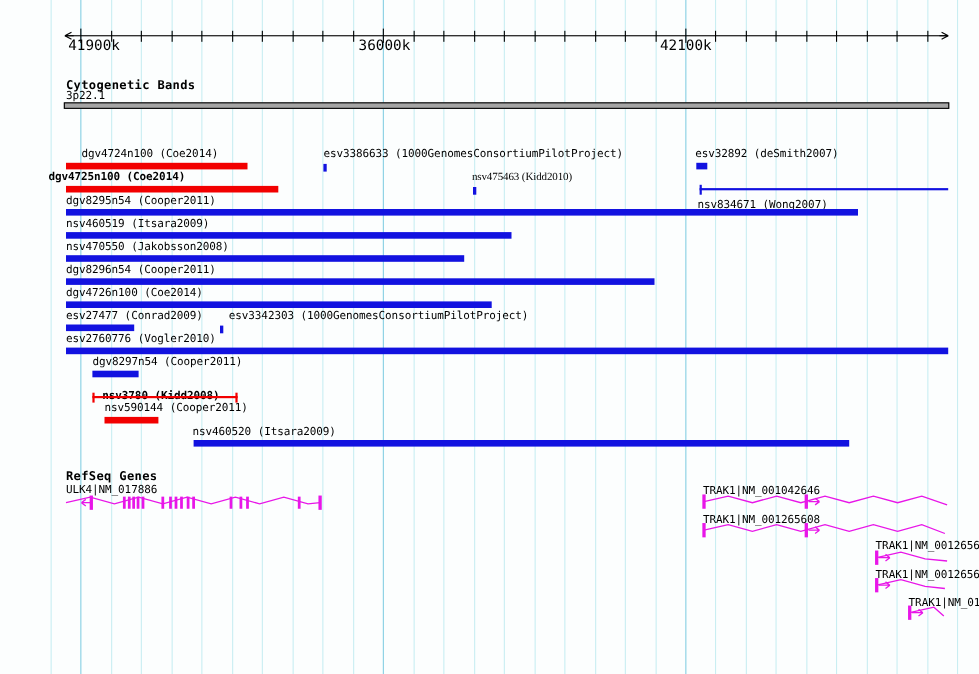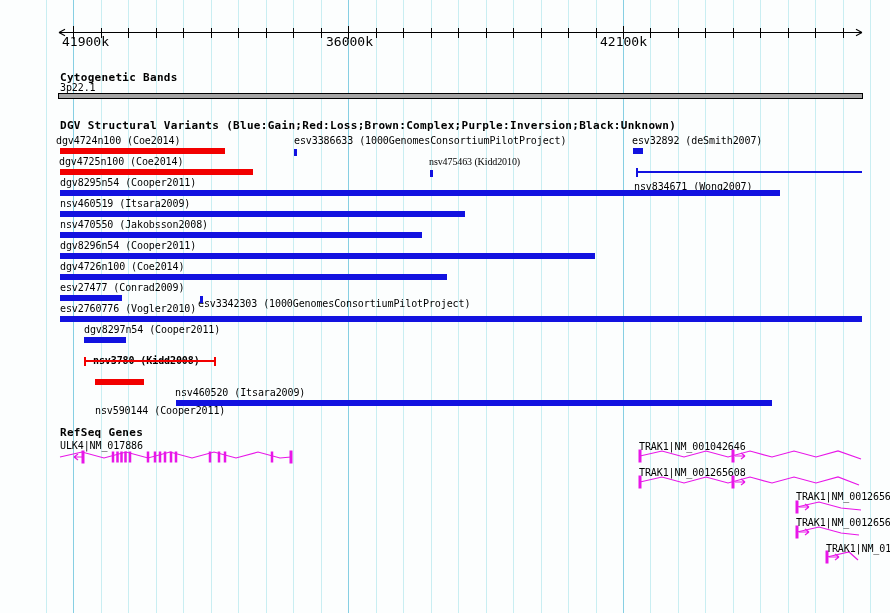--- a/index.html
+++ b/index.html
@@ -137,61 +137,60 @@
       <div class="abs" style="left: 843px; top: 28px; width: 1px; height: 10px; background: rgb(0, 0, 0);"></div>
       <div class="rlabel" style="left: 62px; top: 34px;">41900k</div>
       <div class="rlabel" style="left: 326px; top: 34px;">36000k</div>
       <div class="rlabel" style="left: 600px; top: 34px;">42100k</div>
     </div>
 
   <div class="toplayer">
     <div class="hdr11" style="left:60px;top:71px;">Cytogenetic Bands</div>
     <div class="lbl" style="left:60px;top:82px;">3p22.1</div>
     <div id="cytoband-bar" class="abs" style="left: 58px; top: 93px; width: 803px; height: 4px; background: rgb(165, 165, 165); border: 1px solid rgb(0, 0, 0);"></div>
-    <div class="hdr11" style="left:60px;top:119px;">DGV Structural Variants (Blue:Gain;Red:Loss;Brown:Complex;Purple:Inversion;Black:Unknown)</div>
     <div class="hdr11" style="left:60px;top:426px;">RefSeq Genes</div>
   </div>
 
   <div id="features">
-      <div class="lbl" style="left: 56px; top: 135px; text-align: center;">dgv4724n100 (Coe2014)</div>
+      <div class="lbl" style="left: 74px; top: 135px; text-align: center;">dgv4724n100 (Coe2014)</div>
       <div class="abs" style="left: 60px; top: 148px; width: 165px; height: 6px; background: rgb(242, 0, 0);"></div>
       <div class="lbl" style="left: 294px; top: 135px;">esv3386633 (1000GenomesConsortiumPilotProject)</div>
       <div class="abs" style="left: 294px; top: 149px; width: 3px; height: 7px; background: rgb(18, 18, 224);"></div>
       <div class="lbl" style="left: 632px; top: 135px;">esv32892 (deSmith2007)</div>
       <div class="abs" style="left: 633px; top: 148px; width: 10px; height: 6px; background: rgb(18, 18, 224);"></div>
-      <div class="lbl" style="left: 59px; top: 156px;">dgv4725n100 (Coe2014)</div>
+      <div class="lbl" style="left: 44px; top: 156px; font-weight: bold;">dgv4725n100 (Coe2014)</div>
       <div class="abs" style="left: 60px; top: 169px; width: 193px; height: 6px; background: rgb(242, 0, 0);"></div>
       <div class="lbl" style="left: 429px; top: 156px; font-family: Liberation Serif, serif;">nsv475463 (Kidd2010)</div>
       <div class="abs" style="left: 430px; top: 170px; width: 3px; height: 7px; background: rgb(18, 18, 224);"></div>
       <div class="lbl" style="left: 634px; top: 156px; margin-top: 25px;">nsv834671 (Wong2007)</div>
       <div class="abs" style="left: 636px; top: 171px; width: 226px; height: 2px; background: rgb(18, 18, 224);"></div>
       <div class="abs" style="left: 636px; top: 168px; width: 2px; height: 9px; background: rgb(18, 18, 224);"></div>
       <div class="lbl" style="left: 60px; top: 177px;">dgv8295n54 (Cooper2011)</div>
       <div class="abs" style="left: 60px; top: 190px; width: 720px; height: 6px; background: rgb(18, 18, 224);"></div>
       <div class="lbl" style="left: 60px; top: 198px;">nsv460519 (Itsara2009)</div>
       <div class="abs" style="left: 60px; top: 211px; width: 405px; height: 6px; background: rgb(18, 18, 224);"></div>
       <div class="lbl" style="left: 60px; top: 219px;">nsv470550 (Jakobsson2008)</div>
       <div class="abs" style="left: 60px; top: 232px; width: 362px; height: 6px; background: rgb(18, 18, 224);"></div>
       <div class="lbl" style="left: 60px; top: 240px;">dgv8296n54 (Cooper2011)</div>
       <div class="abs" style="left: 60px; top: 253px; width: 535px; height: 6px; background: rgb(18, 18, 224);"></div>
       <div class="lbl" style="left: 60px; top: 261px;">dgv4726n100 (Coe2014)</div>
       <div class="abs" style="left: 60px; top: 274px; width: 387px; height: 6px; background: rgb(18, 18, 224);"></div>
       <div class="lbl" style="left: 60px; top: 282px;">esv27477 (Conrad2009)</div>
       <div class="abs" style="left: 60px; top: 295px; width: 62px; height: 6px; background: rgb(18, 18, 224);"></div>
-      <div class="lbl" style="left: 198px; top: 282px; margin-top: 16px;">esv3342303 (1000GenomesConsortiumPilotProject)</div>
+      <div class="lbl" style="left: 208px; top: 282px;">esv3342303 (1000GenomesConsortiumPilotProject)</div>
       <div class="abs" style="left: 200px; top: 296px; width: 3px; height: 7px; background: rgb(18, 18, 224);"></div>
       <div class="lbl" style="left: 60px; top: 303px;">esv2760776 (Vogler2010)</div>
       <div class="abs" style="left: 60px; top: 316px; width: 802px; height: 6px; background: rgb(18, 18, 224);"></div>
       <div class="lbl" style="left: 84px; top: 324px;">dgv8297n54 (Cooper2011)</div>
       <div class="abs" style="left: 84px; top: 337px; width: 42px; height: 6px; background: rgb(18, 18, 224);"></div>
       <div class="lbl" style="left: 93px; top: 355px; font-weight: bold;">nsv3780 (Kidd2008)</div>
       <div class="abs" style="left: 84px; top: 360px; width: 132px; height: 1.5px; background: rgb(242, 0, 0);"></div>
       <div class="abs" style="left: 84px; top: 357px; width: 2px; height: 9px; background: rgb(242, 0, 0);"></div>
       <div class="abs" style="left: 214px; top: 357px; width: 2px; height: 9px; background: rgb(242, 0, 0);"></div>
-      <div class="lbl" style="left: 95px; top: 366px; margin-top: 39px;">nsv590144 (Cooper2011)</div>
+      <div class="lbl" style="left: 95px; top: 366px;">nsv590144 (Cooper2011)</div>
       <div class="abs" style="left: 95px; top: 379px; width: 49px; height: 6px; background: rgb(242, 0, 0);"></div>
       <div class="lbl" style="left: 175px; top: 387px;">nsv460520 (Itsara2009)</div>
       <div class="abs" style="left: 176px; top: 400px; width: 596px; height: 6px; background: rgb(18, 18, 224);"></div>
       <div class="lbl" style="left: 60px; top: 440px;">ULK4|NM_017886</div>
       <div class="lbl" style="left: 639px; top: 441px;">TRAK1|NM_001042646</div>
       <div class="lbl" style="left: 639px; top: 467px;">TRAK1|NM_001265608</div>
       <div class="lbl" style="left: 796px; top: 491px;">TRAK1|NM_0012656</div>
       <div class="lbl" style="left: 796px; top: 517px;">TRAK1|NM_0012656</div>
       <div class="lbl" style="left: 826px; top: 543px;">TRAK1|NM_01</div>
     </div>

